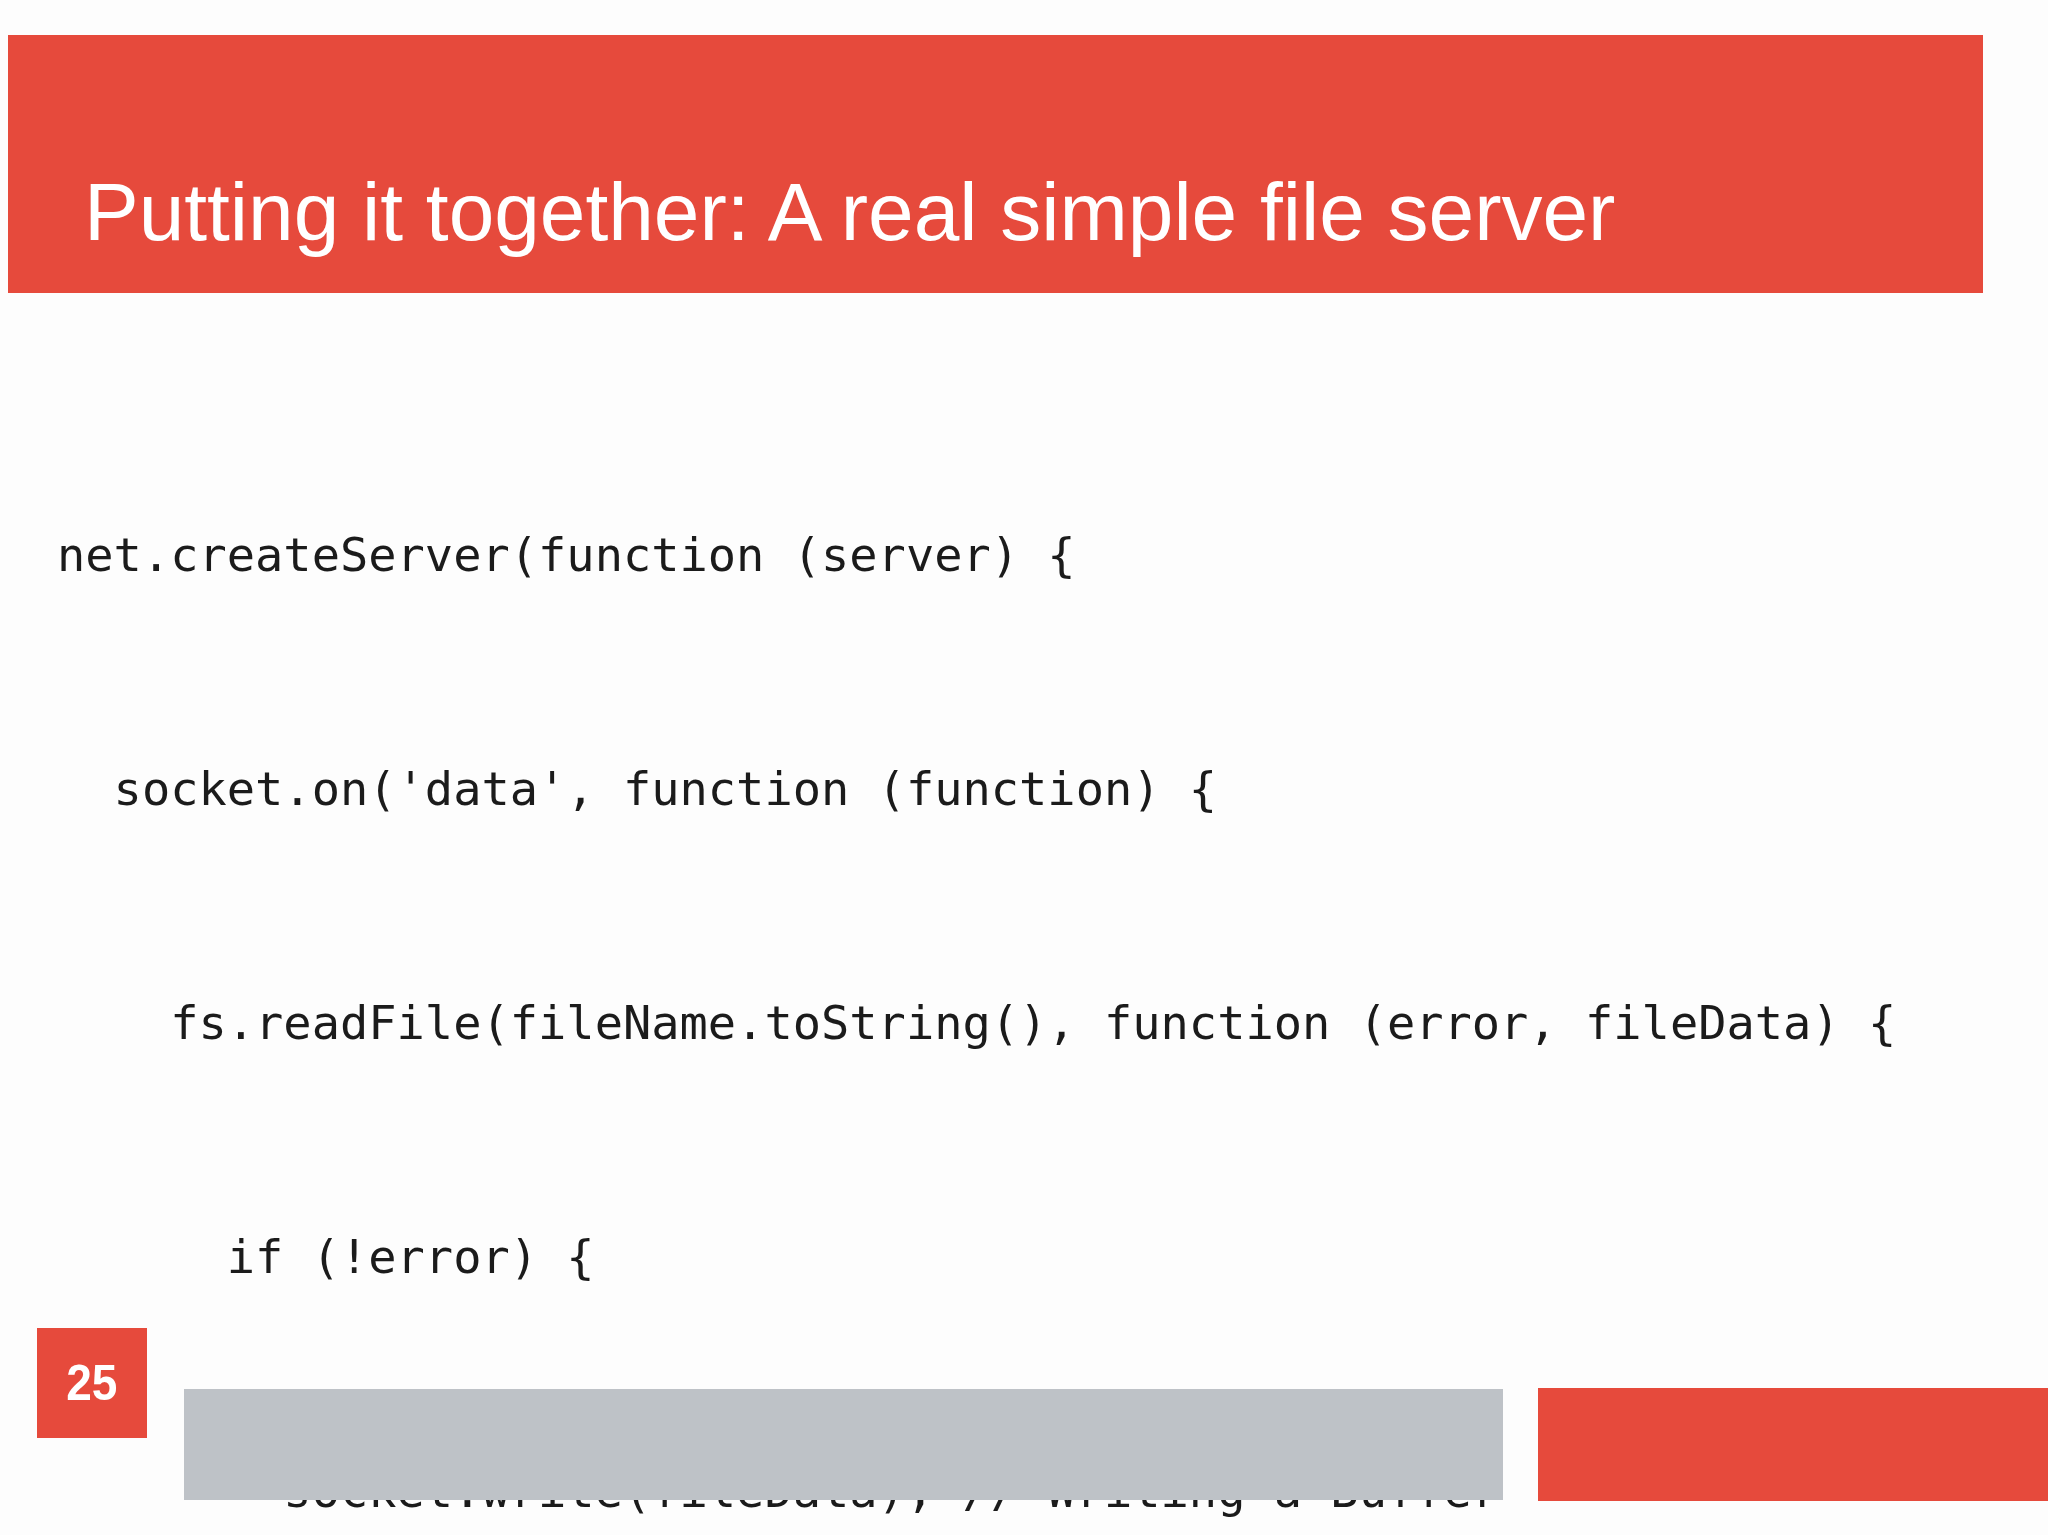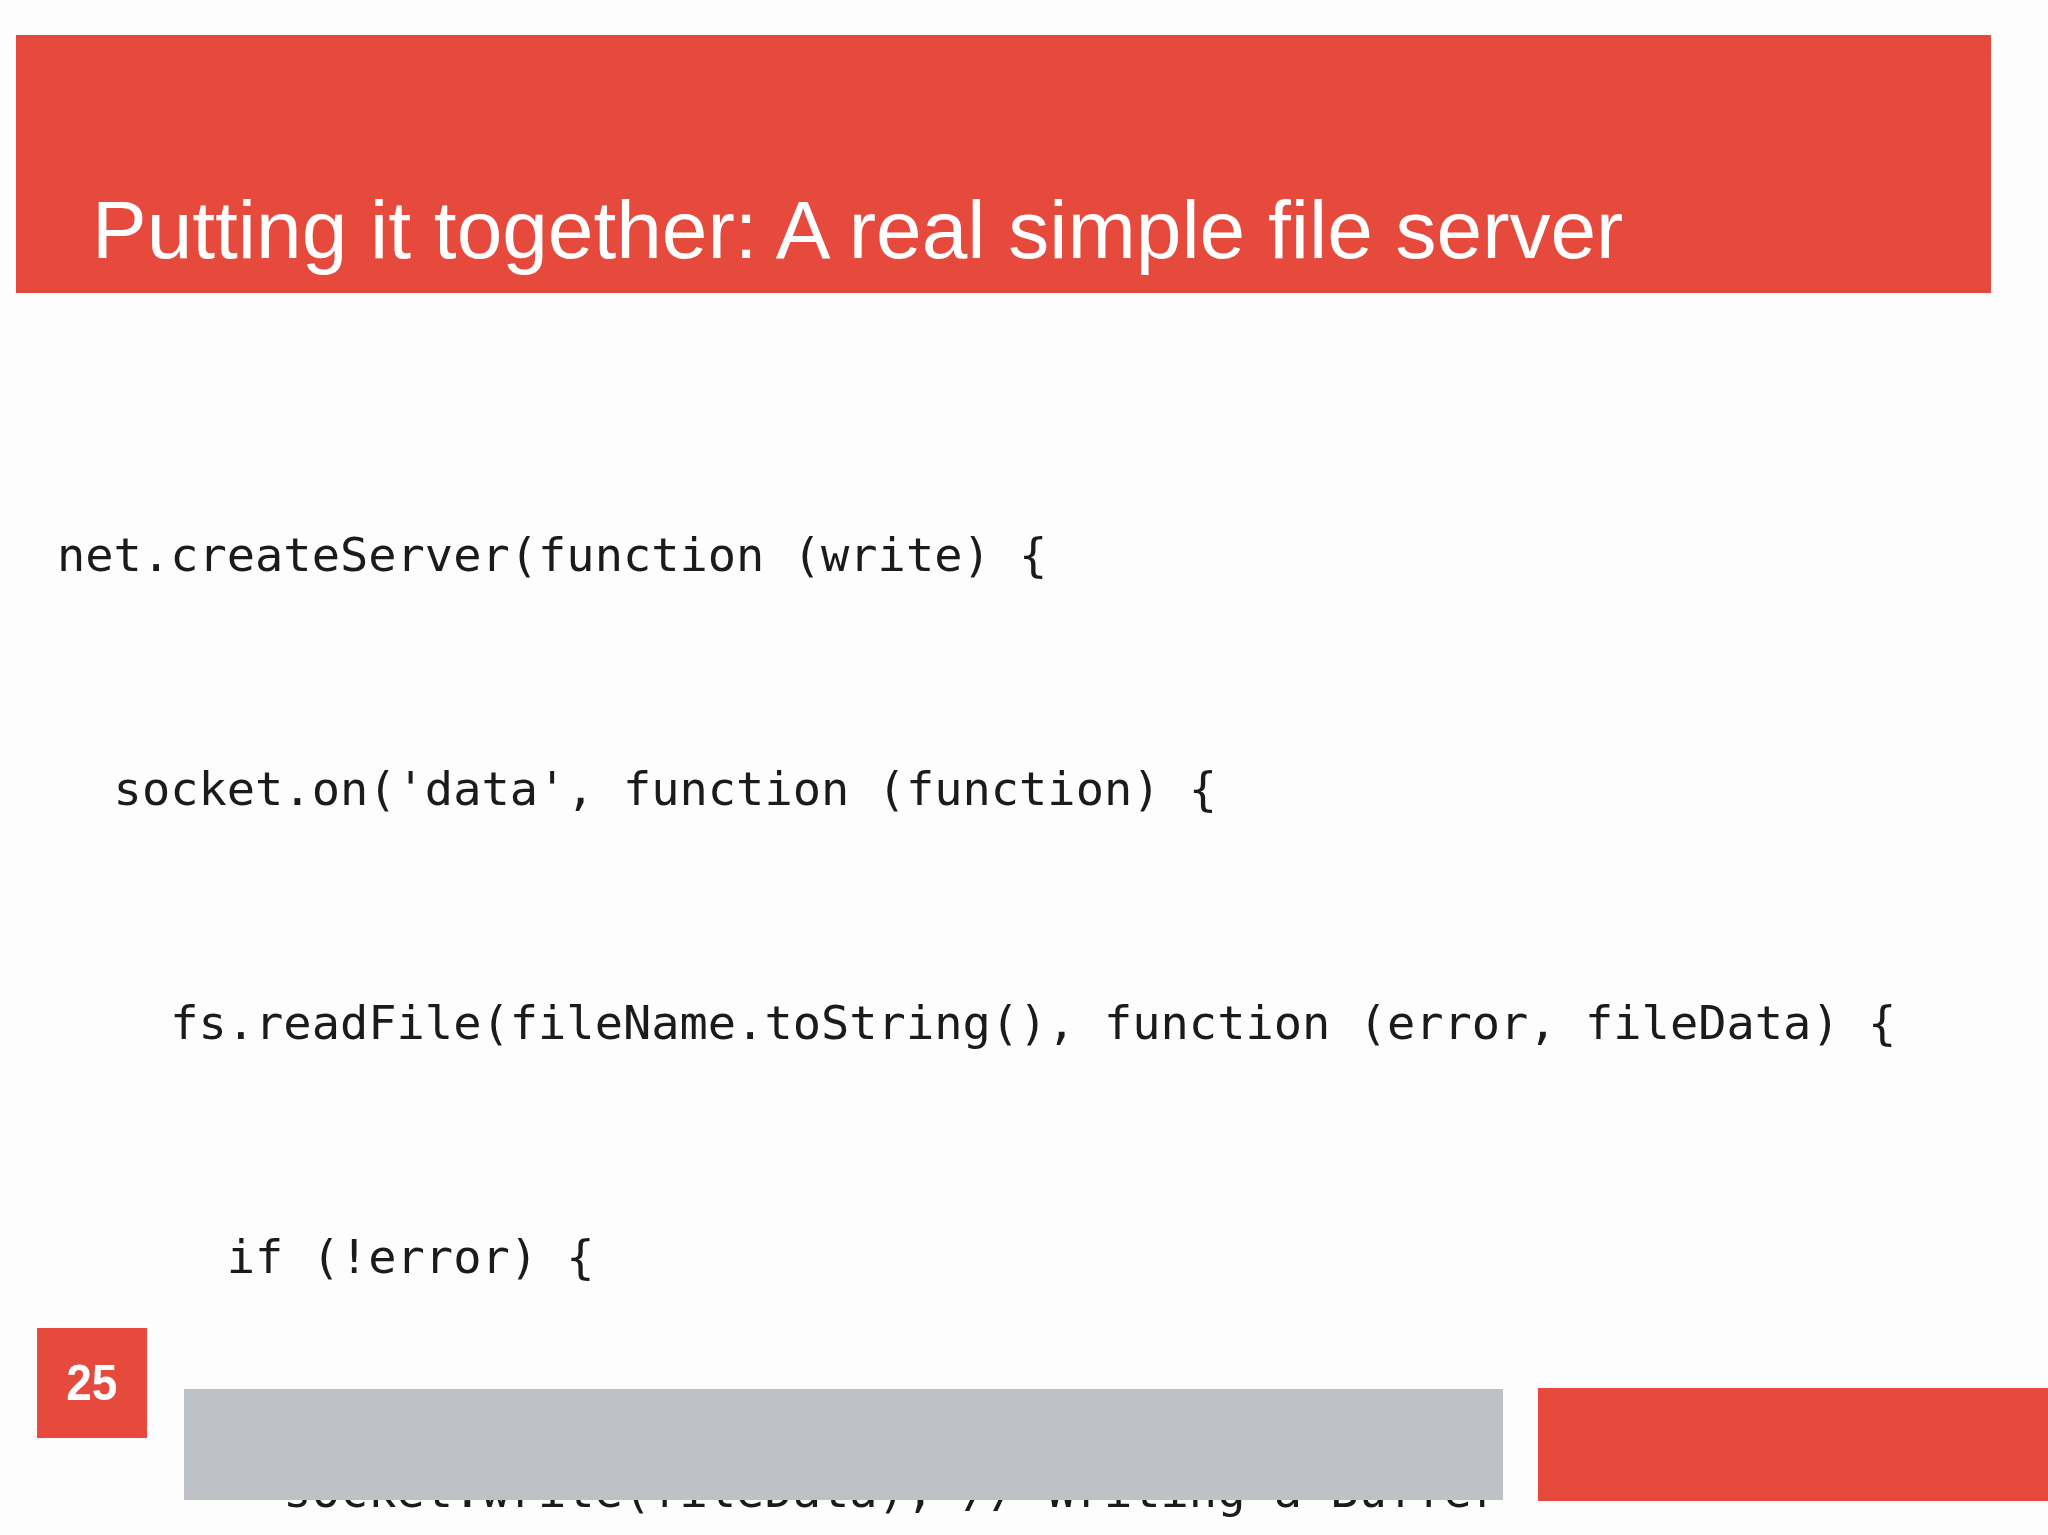--- a/index.html
+++ b/index.html
@@ -13,29 +13,29 @@
   }
   .slide {
     position: relative;
     width: 2048px;
     height: 1535px;
     background: #fdfdfd;
   }
   
   .title-bar {
     position: absolute;
-    left: 16px;
+    left: 8px;
     top: 35px;
     width: 1975px;
     height: 258px;
     background: #e64a3c;
     display: flex;
     align-items: flex-end;
     box-sizing: border-box;
-    padding: 0 0 22px 76px;
+    padding: 0 0 40px 76px;
   }
   .title-bar h1 {
     margin: 0;
     font-family: "Liberation Sans", sans-serif;
     font-weight: 400;
     font-size: 82px;
     line-height: 1.0;
     color: #ffffff;
     letter-spacing: 0px;
     white-space: nowrap;
@@ -94,21 +94,21 @@
 </head>
 <body>
 
 <div class="slide">
 
   <div class="title-bar">
     <h1>Putting it together: A real simple file server</h1>
   </div>
 
   <div class="code-block">
-    <div class="code-line">net.createServer(function (write) {</div>
+    <div class="code-line">net.createServer(function (server) {</div>
     <div class="code-line">  socket.on('data', function (function) {</div>
     <div class="code-line">    fs.readFile(fileName.toString(), function (error, fileData) {</div>
     <div class="code-line">      if (!error) {</div>
     <div class="code-line">        socket.write(fileData); // Writing a Buffer</div>
     
     
     
     
     
     

